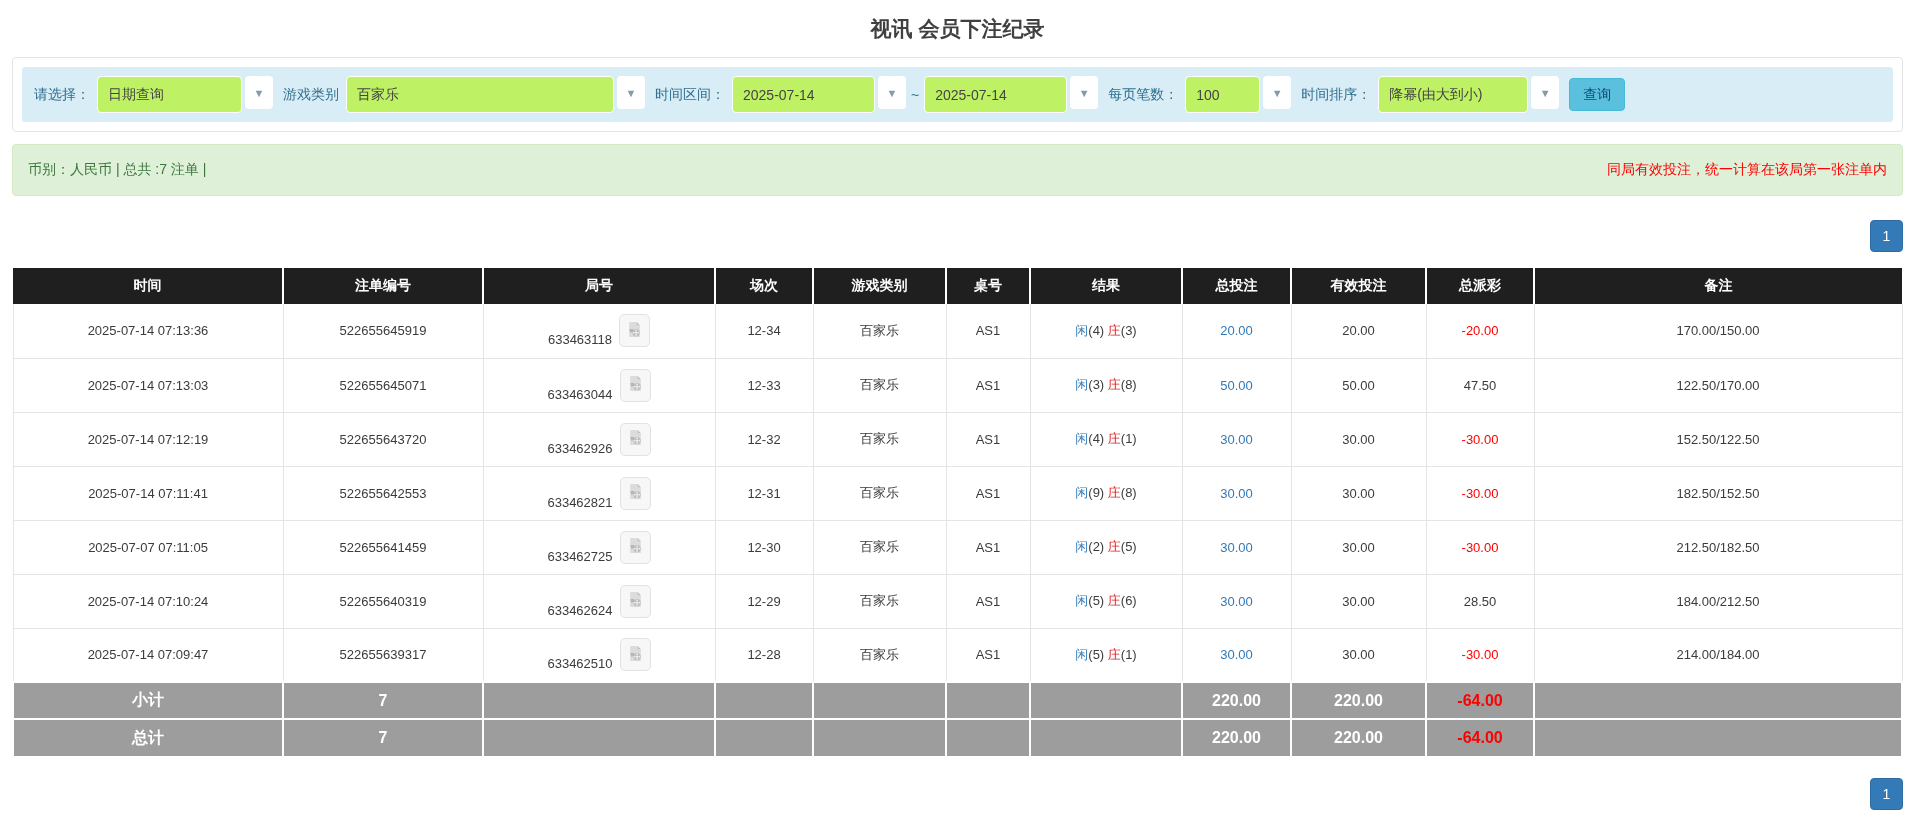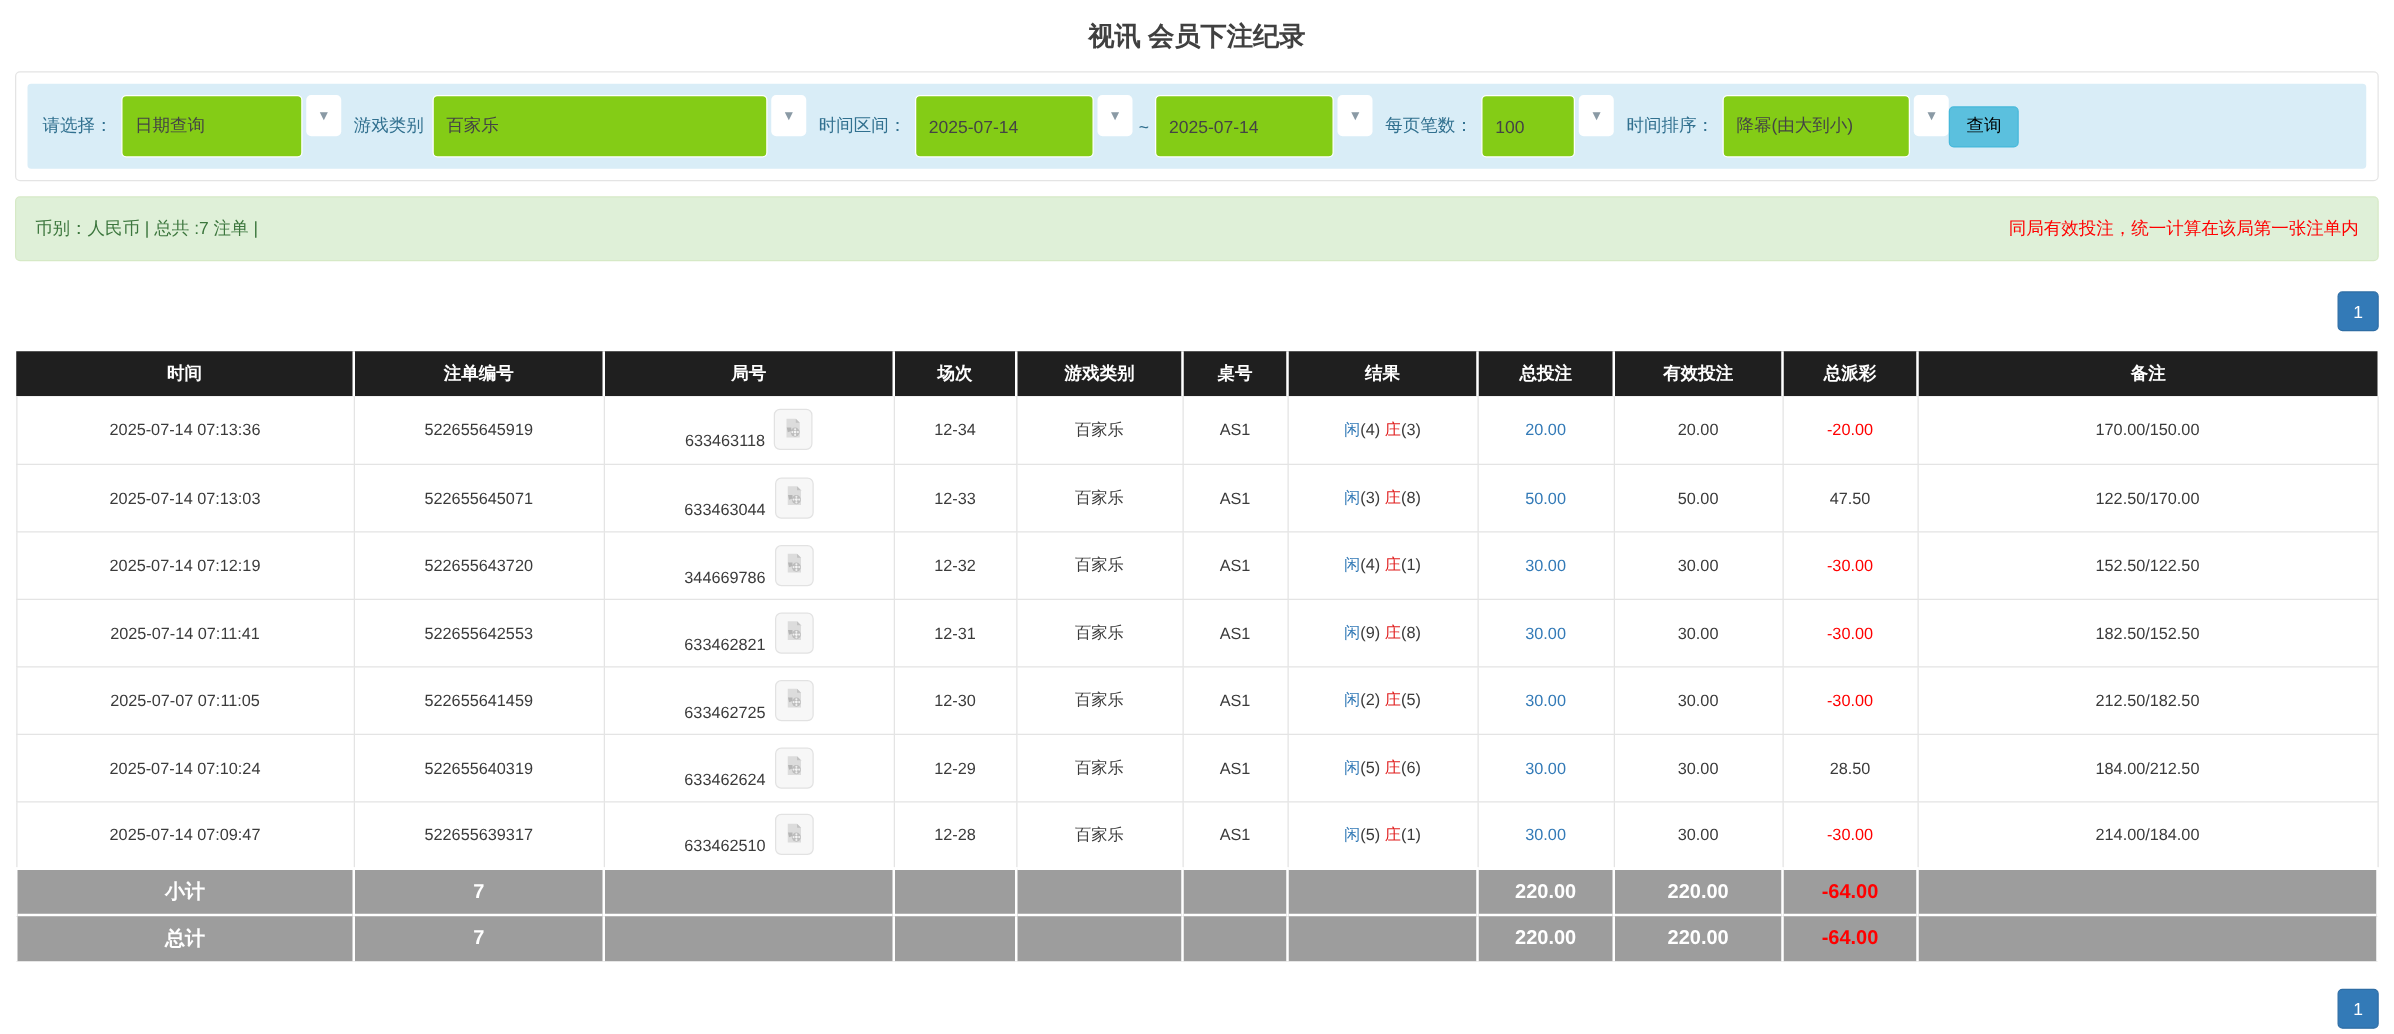--- a/index.html
+++ b/index.html
@@ -8,24 +8,24 @@
 
   
   .page-title { font-size: 21px; font-weight: 700; color: #404040; padding: 15px 12px 12px 12px; text-align: center; }
 
   
   .panel { margin: 2px 12px 0 12px; border: 1px solid #e4e4e4; border-radius: 4px; background: #fff; padding: 9px; }
   .filter-bar { background: #d9edf7; border-radius: 3px; padding: 9px 10px; display: flex; align-items: center; }
   .flabel { font-size: 14px; font-weight: normal; color: #31708f; white-space: nowrap; margin: 0 7px 0 10px; }
   .flabel:first-child { margin-left: 2px; }
   .selectwrap { display: flex; align-items: stretch; gap: 3px; }
-  .selbox { background: #84cc16; border: 1px solid #fff; border-radius: 4px; height: 50px; display: flex; align-items: center; padding: 0 10px; font-size: 14px; color: #444; }
+  .selbox { background: #bef264; border: 1px solid #fff; border-radius: 4px; height: 37px; display: flex; align-items: center; padding: 0 10px; font-size: 14px; color: #444; }
   .caretbox { background: #fff; border-radius: 4px; width: 28px; height: 33px; display: flex; align-items: center; justify-content: center; color: #8a9aa5; font-size: 11px; cursor: pointer; }
   .tilde { color: #31708f; font-size: 14px; margin: 0 5px; }
-  .btn-search { background: #5bc0de; color: #000000; border: 1px solid #46b8da; border-radius: 4px; height: 33px; padding: 0 13px; font-size: 14px; cursor: pointer; }
+  .btn-search { background: #5bc0de; color: #0c4a6e; border: 1px solid #46b8da; border-radius: 4px; height: 33px; padding: 0 13px; font-size: 14px; margin-left: 10px; cursor: pointer; }
 
   
   .summary-bar { margin: 12px 12px 0 12px; background: #dff0d8; border: 1px solid #d6e9c6; border-radius: 4px; padding: 16px 15px; display: flex; justify-content: space-between; align-items: center; }
   .summary-left { color: #3c763d; font-size: 14px; }
   .summary-right { color: #ff0000; font-size: 14px; }
 
   
   .pager-row { display: flex; justify-content: flex-end; margin: 24px 12px 16px 12px; }
   .pager-row.bottom { margin-top: 22px; }
   .page-btn { background: #337ab7; border: 1px solid #2e6da4; color: #fff; font-size: 14px; min-width: 33px; height: 32px; border-radius: 4px; display: flex; align-items: center; justify-content: center; cursor: pointer; }
@@ -204,21 +204,21 @@
     <td class="cell-totalbet">50.00</td>
     <td>50.00</td>
     <td class="payout-cell">47.50</td>
     <td>122.50/170.00</td>
   </tr>
         <tr>
     <td>2025-07-14 07:12:19</td>
     <td>522655643720</td>
     <td>
       <div class="round-wrap">
-        <span>344669786</span>
+        <span>633462926</span>
         <span class="video-btn">
           <span>
             <svg width="17" height="17" viewBox="0 0 16 16">
               <path d="M3 1 h7 l3 3 v11 h-10 z" fill="#dcdcdc"></path>
               <path d="M10 1 l3 3 h-3 z" fill="#c2c2c2"></path>
               <circle cx="9.5" cy="11" r="3.4" fill="#bdbdbd"></circle>
               <circle cx="9.5" cy="11" r="1" fill="#f5f5f5"></circle>
               <circle cx="9.5" cy="8.9" r="0.8" fill="#f0f0f0"></circle>
               <circle cx="9.5" cy="13.1" r="0.8" fill="#f0f0f0"></circle>
               <circle cx="7.4" cy="11" r="0.8" fill="#f0f0f0"></circle>

